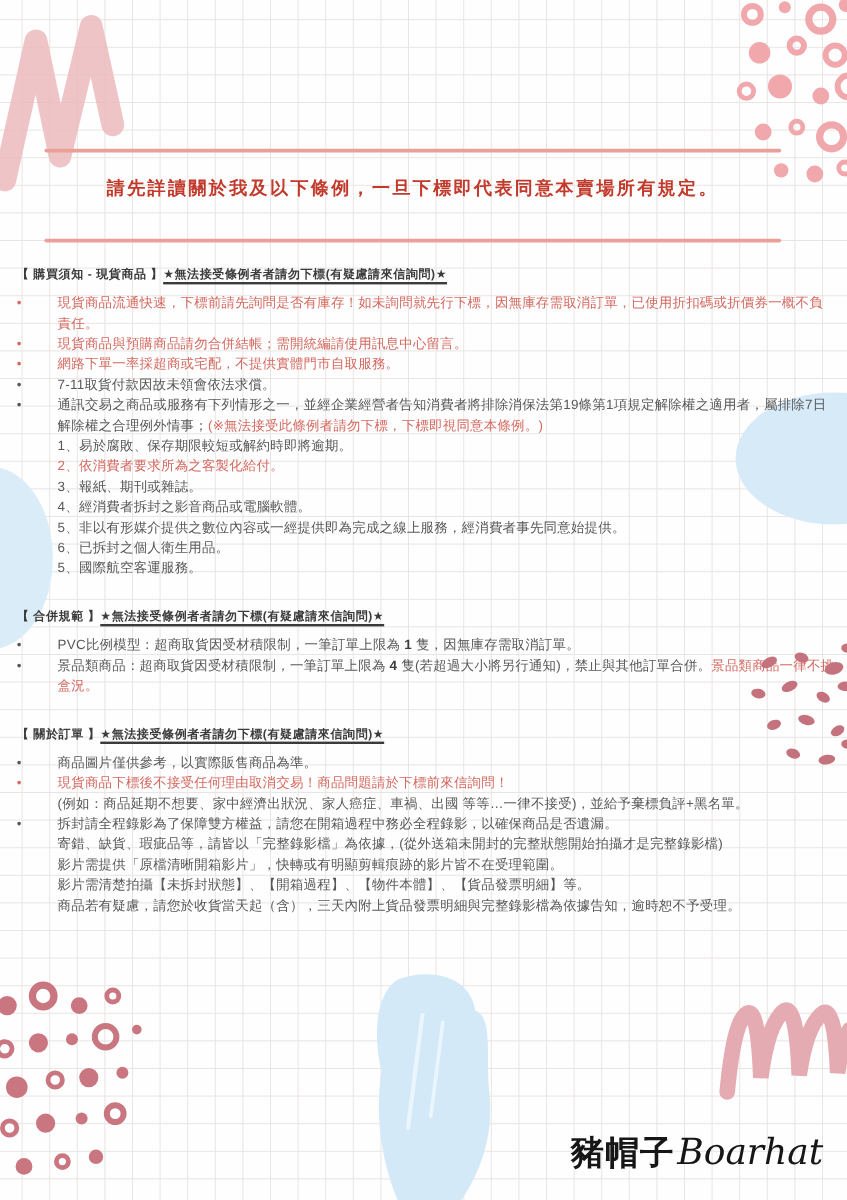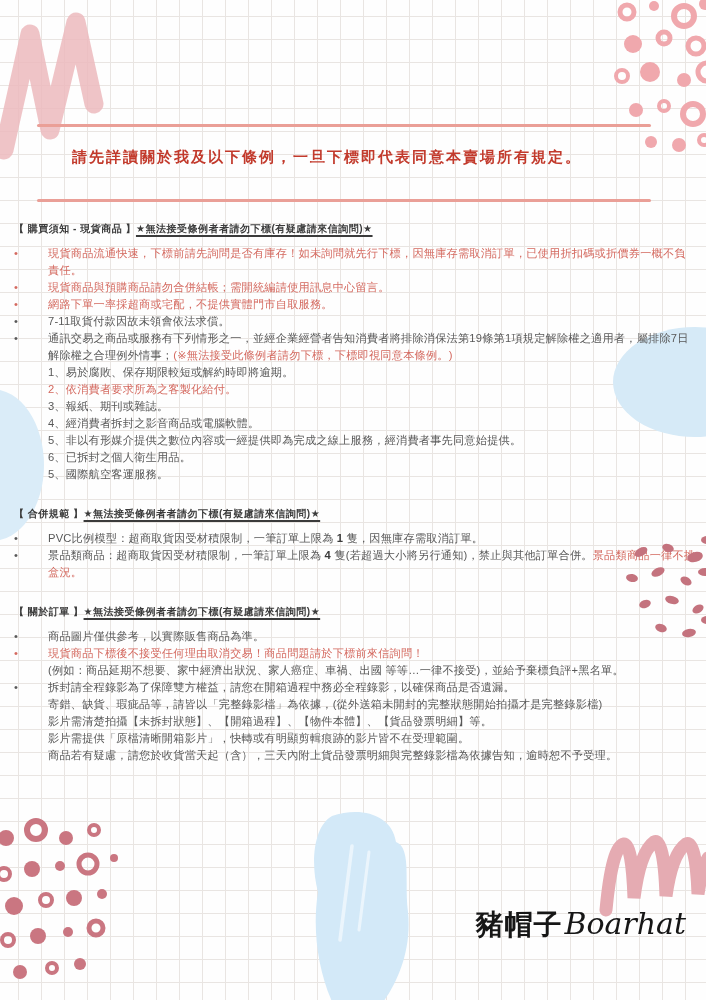--- a/index.html
+++ b/index.html
@@ -10,35 +10,35 @@
     background-image:linear-gradient(to right,#e9e5e2 1px,transparent 1px),
                      linear-gradient(to bottom,#e9e5e2 1px,transparent 1px);
     background-size:23px 23px; background-position:-5px -7px; }
   svg.deco{ position:absolute; left:0; top:0; pointer-events:none; }
   .deco-back{ z-index:0; }
   .deco-front{ z-index:3; }
   .rule-line{ position:absolute; left:37px; width:614px; height:3px;
     background:#ea9f97; border-radius:2px; z-index:1; }
   #line-top{ top:124px; }
   #line-bottom{ top:199px; }
-  .notice{ position:absolute; top:148px; left:72px; font-size:15px; font-weight:bold;
+  .notice{ position:absolute; top:148px; left:89px; font-size:15px; font-weight:bold;
     color:#c23a2c; letter-spacing:2px; z-index:2; white-space:nowrap; }
   .content{ position:absolute; top:222px; left:14px; width:682px; z-index:2; }
   .sec + .sec{ margin-top:24px; }
   .sec-h{ font-size:10px; font-weight:bold; color:#3b3b3b; letter-spacing:.5px; white-space:nowrap; }
   .sec-h .warn{ text-decoration:underline; text-underline-offset:3px; text-decoration-thickness:1.5px; }
   .lst{ margin-top:9px; }
   .row{ display:flex; font-size:11.2px; line-height:17px; color:#585858; letter-spacing:.2px; }
   .row .mk{ flex:0 0 14px; }
   .row .tx{ flex:1;margin-left:20px; }
   .row.indent{ padding-left:14px; }
   .red{ color:#d4695f; }
   .red-inline{ color:#d4695f; }
   .num-b{ font-weight:bold; color:#3b3b3b; }
-  .logo{ position:absolute; top:906px; right:20px; z-index:2; display:flex; align-items:baseline; color:#161616; }
+  .logo{ position:absolute; top:942px; right:20px; z-index:2; display:flex; align-items:baseline; color:#161616; }
   .logo .zh{ font-size:28px; font-weight:bold; letter-spacing:1px; }
   .logo .en{ font-size:30px; font-style:italic; font-family:"DejaVu Serif",serif; margin-left:2px; }
 </style>
 </head>
 <body>
 
 <div class="page">
 
   <svg class="deco deco-back" width="706" height="1000" viewBox="0 0 706 1000">
     <g opacity="0.85">
@@ -142,24 +142,24 @@
             <span class="tx">(例如：商品延期不想要、家中經濟出狀況、家人癌症、車禍、出國 等等…一律不接受)，並給予棄標負評+黑名單。</span>
           </div>
         <div class="row">
             <span class="mk">•</span>
             <span class="tx">拆封請全程錄影為了保障雙方權益，請您在開箱過程中務必全程錄影，以確保商品是否遺漏。</span>
           </div>
         <div class="row indent">
             <span class="tx">寄錯、缺貨、瑕疵品等，請皆以「完整錄影檔」為依據，(從外送箱未開封的完整狀態開始拍攝才是完整錄影檔)</span>
           </div>
         <div class="row indent">
+            <span class="tx">影片需提供「原檔清晰開箱影片」，快轉或有明顯剪輯痕跡的影片皆不在受理範圍。</span>
+          </div>
+        <div class="row indent">
             <span class="tx">影片需清楚拍攝【未拆封狀態】、【開箱過程】、【物件本體】、【貨品發票明細】等。</span>
-          </div>
-        <div class="row indent">
-            <span class="tx">影片需提供「原檔清晰開箱影片」，快轉或有明顯剪輯痕跡的影片皆不在受理範圍。</span>
           </div>
         <div class="row indent">
             <span class="tx">商品若有疑慮，請您於收貨當天起（含），三天內附上貨品發票明細與完整錄影檔為依據告知，逾時恕不予受理。</span>
           </div>
       </div>
     </section>
 
   </div>
 
   <div class="logo">

